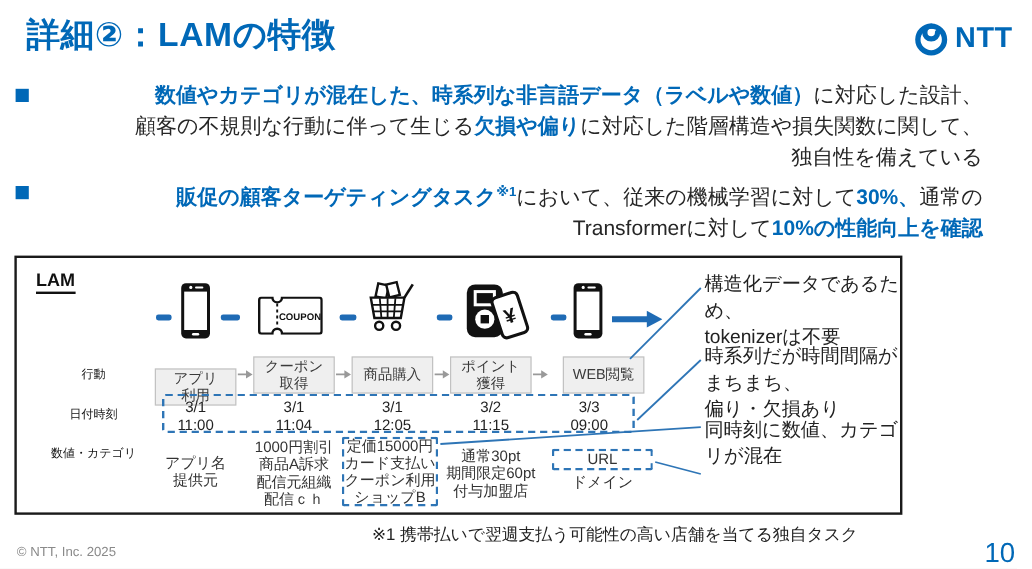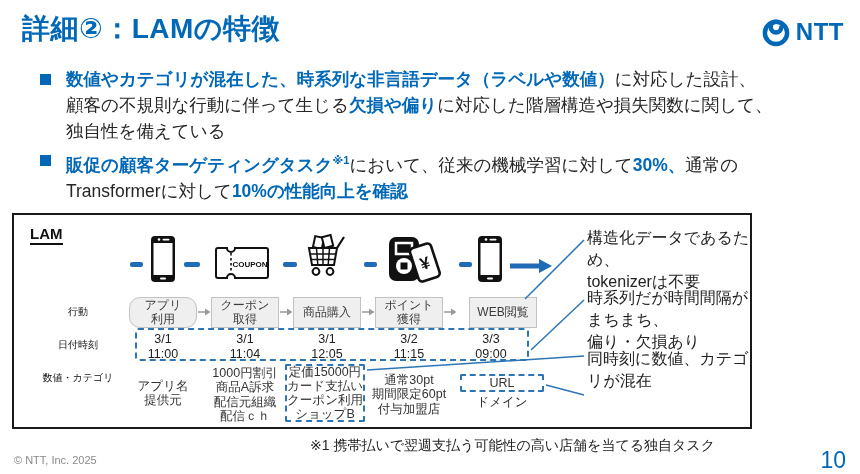--- a/index.html
+++ b/index.html
@@ -6,21 +6,21 @@
   body { background:#ddd; font-family:"Liberation Sans","DejaVu Sans",sans-serif; }
   .slide { position:relative; width:860px; height:474px; background:#fff; overflow:hidden; }
   .abs { position:absolute; }
 
   
   .title { left:22px; top:10px; font-size:28px; font-weight:700; color:#0068B7; letter-spacing:0.5px; }
   .logo { right:16px; top:16px; display:flex; align-items:center; gap:4px; }
   .logo-text { font-size:24px; font-weight:800; color:#0068B7; letter-spacing:0.5px; }
 
   
-  .bullets { left:40px; top:66px; width:806px; font-size:17.5px; line-height:26px; color:#262626; }
+  .bullets { left:13px; top:66px; width:806px; font-size:17.5px; line-height:26px; color:#262626;text-align:right; }
   .bullet { position:relative; padding-left:26px; margin-bottom:3px; }
   .bullet-sq { position:absolute; left:0; top:8px; width:11px; height:11px; background:#0068B7; }
   .hl { color:#0068B7; font-weight:700; }
   .sup { font-size:11px; vertical-align:super; }
 
   
   .diagram { left:12px; top:213px; width:740px; height:216px; border:2px solid #1a1a1a; background:#fff; }
   .lam-label { left:16px; top:10px; font-size:15px; font-weight:800; color:#111;
                border-bottom:2px solid #111; padding-bottom:1px; }
 
@@ -124,21 +124,21 @@
       <circle cx="9" cy="4.5" r="1.3" fill="#fff"></circle>
       <rect x="12.5" y="3.7" width="7" height="1.8" rx="0.9" fill="#fff"></rect>
       <rect x="10" y="42.6" width="6" height="2" rx="1" fill="#fff"></rect>
     </svg>
     <svg class="abs" style="left:496px;top:43px;" width="42" height="16" viewBox="0 0 42 16">
       <line x1="0" y1="8" x2="31" y2="8" stroke="#1F6BB5" stroke-width="5"></line>
       <polygon points="29,1 42,8 29,15" fill="#1F6BB5"></polygon>
     </svg>
 
     <div class="abs row-label" style="left:24px;top:90px;width:80px;">行動</div>
-    <div class="abs action-box" style="left:115px;top:82px;border-radius:11px;">アプリ
+    <div class="abs action-box" style="left:115px;top:92px;">アプリ
 利用</div>
     <div class="abs action-box" style="left:197px;top:82px;">クーポン
 取得</div>
     <div class="abs action-box" style="left:279px;top:82px;">商品購入</div>
     <div class="abs action-box" style="left:361px;top:82px;">ポイント
 獲得</div>
     <div class="abs action-box" style="left:443px;top:82px;margin-left:12px;">WEB閲覧</div>
     <svg class="abs" style="left:184px;top:92px;" width="13" height="10" viewBox="0 0 13 10">
         <line x1="0" y1="5" x2="8" y2="5" stroke="#999" stroke-width="1.5"></line>
         <polygon points="7,1.5 12.5,5 7,8.5" fill="#999"></polygon>

